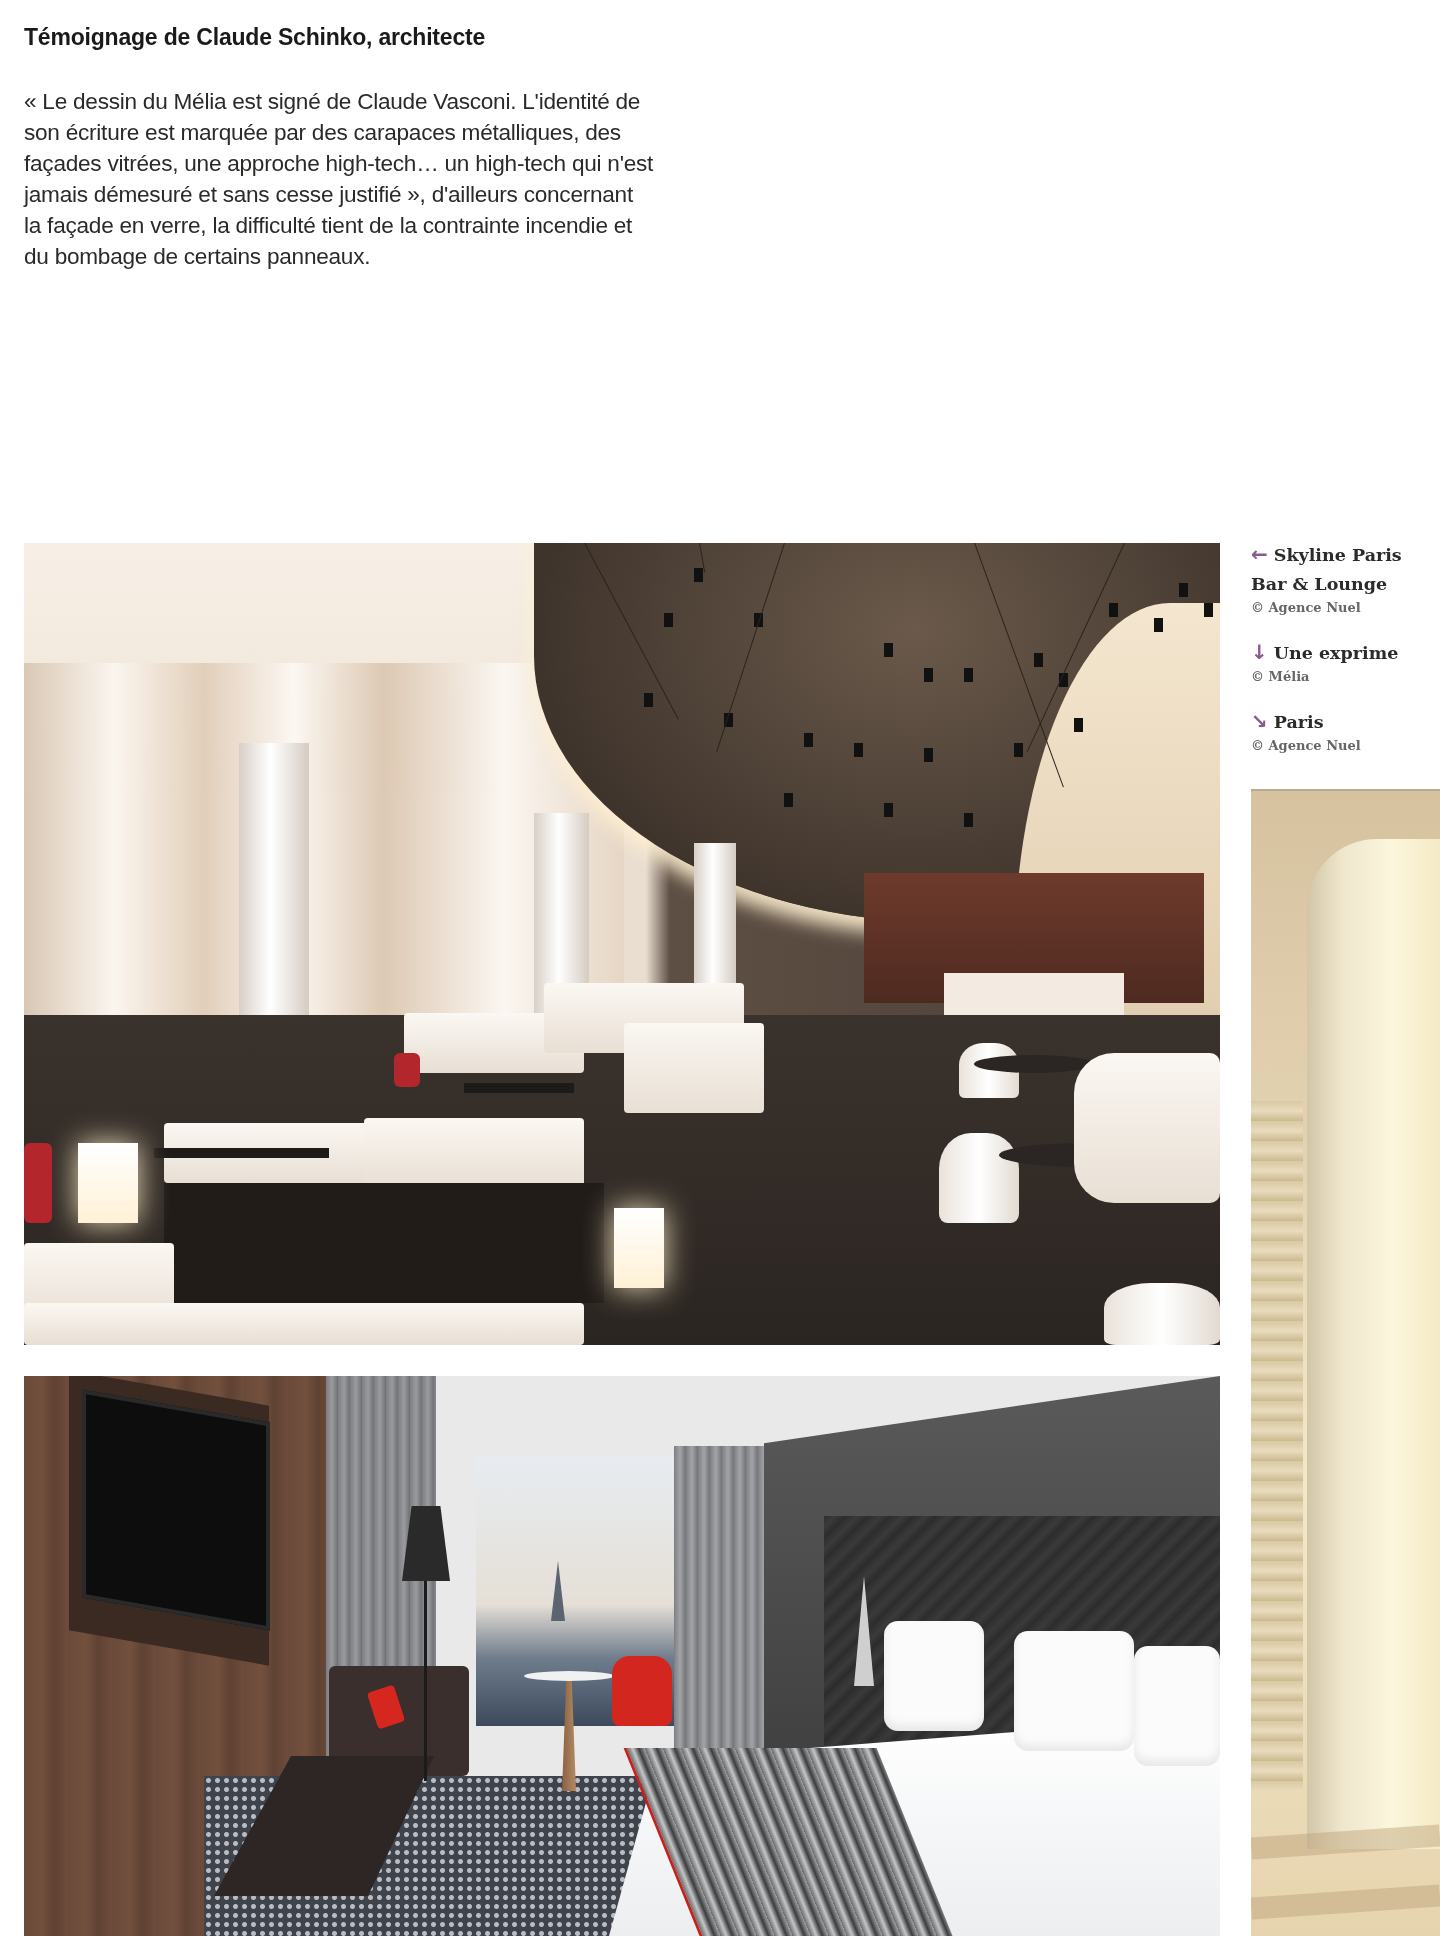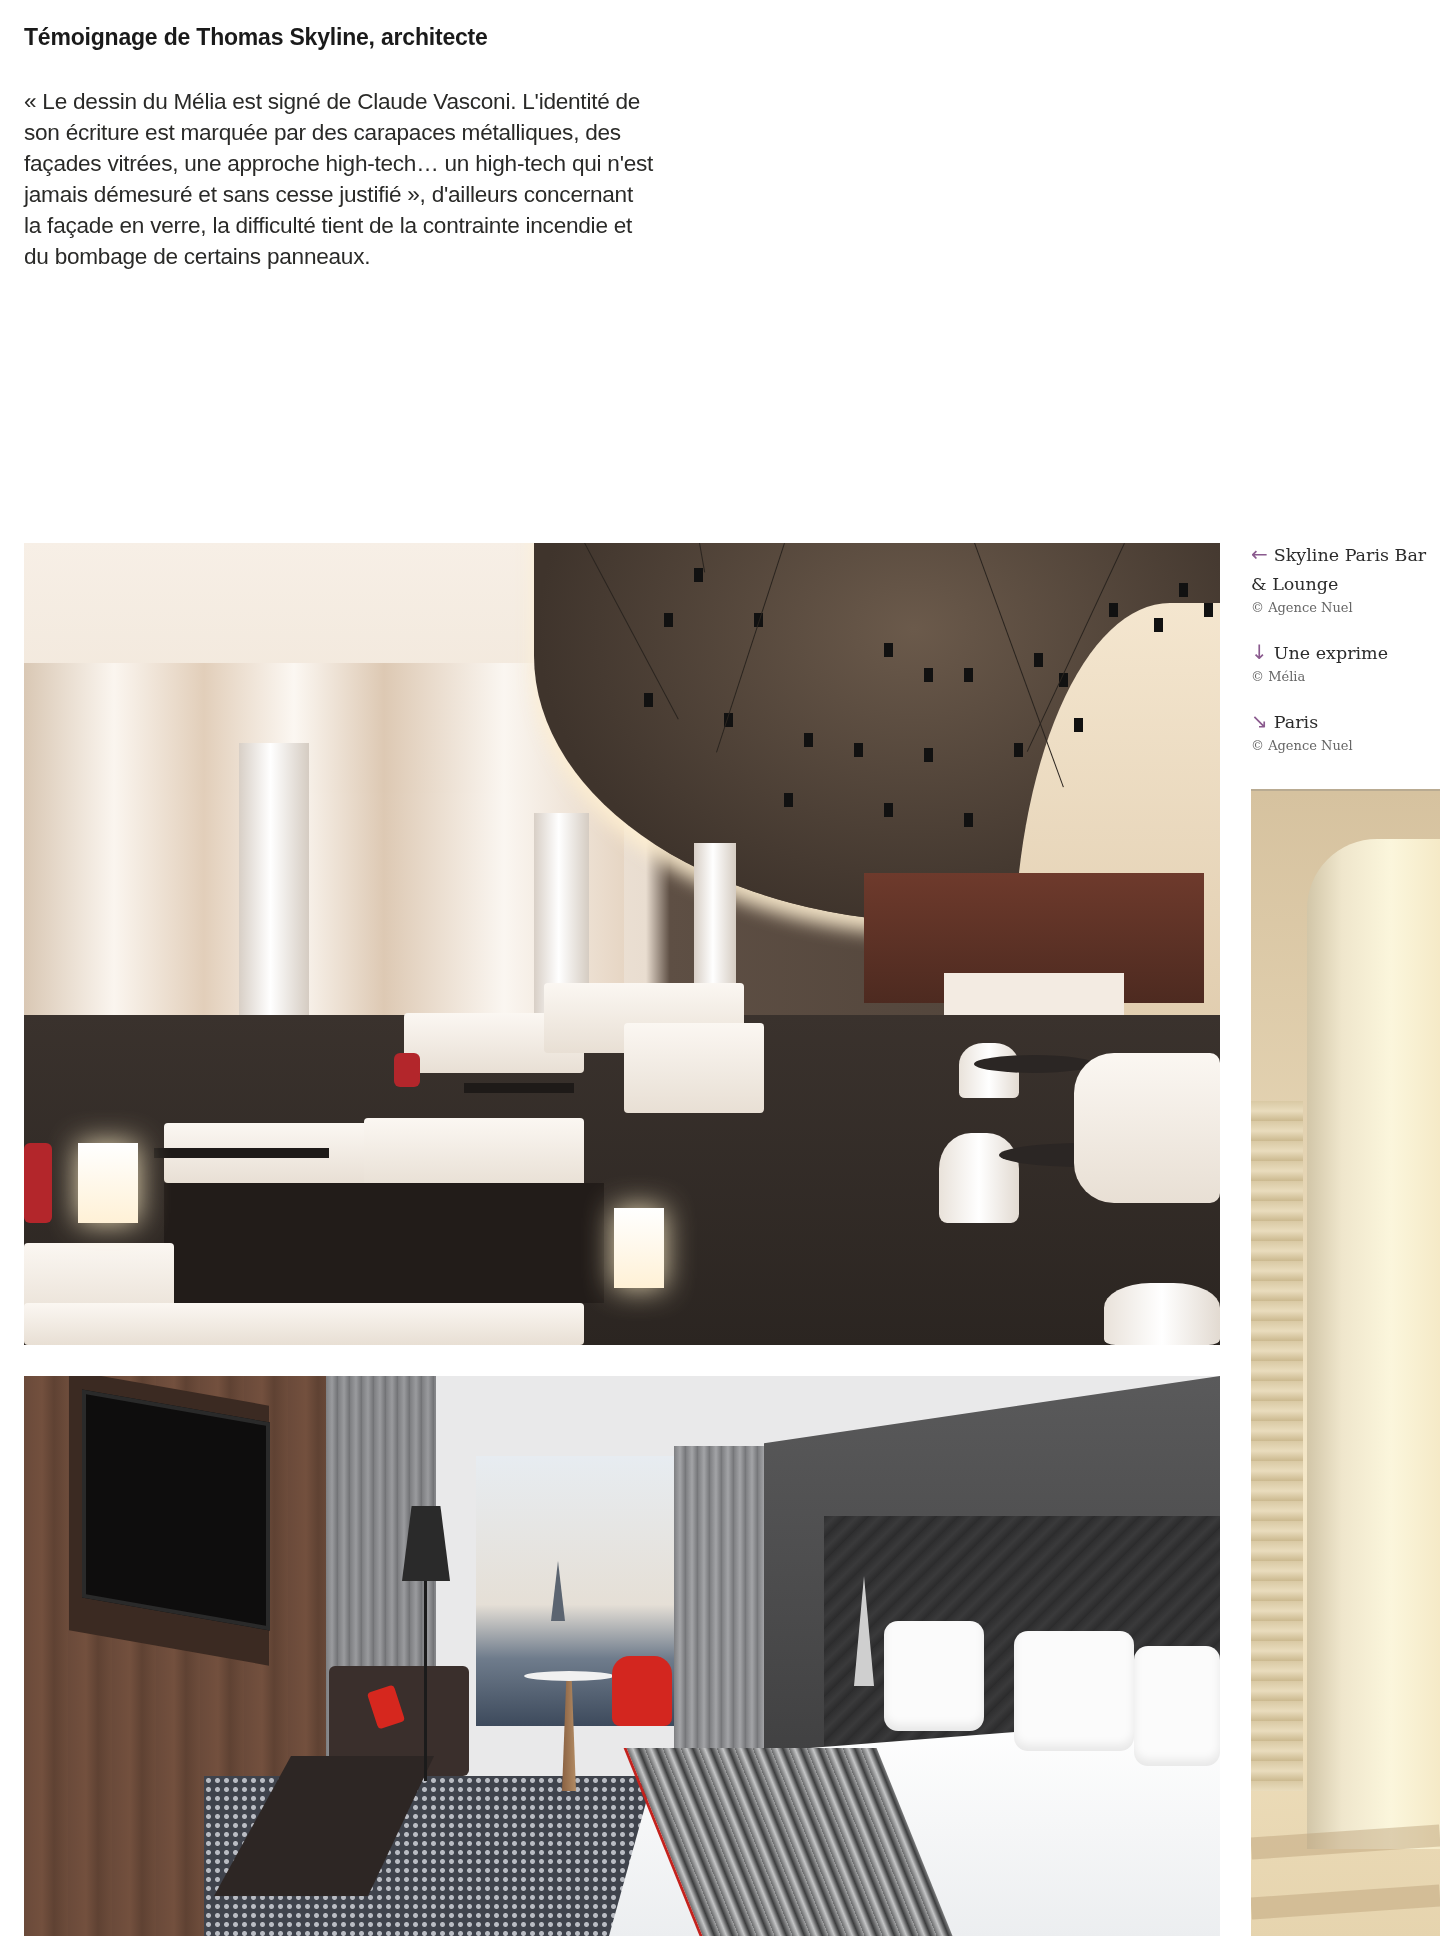--- a/index.html
+++ b/index.html
@@ -4,21 +4,21 @@
   <style>
     html, body { margin: 0; padding: 0; background: #ffffff; }
     body { width: 1440px; height: 1936px; position: relative; overflow: hidden; font-family: "Liberation Sans", sans-serif; color: #1d1d1b; }
 
     .heading { position: absolute; left: 24px; top: 24px; font-family: "Liberation Sans", sans-serif; font-weight: 700; font-size: 23px; letter-spacing: -0.2px; color: #1a1a1a; margin: 0; }
 
     .body-text { position: absolute; left: 24px; top: 86px; width: 630px; font-family: "Liberation Sans", sans-serif; font-size: 22.6px; line-height: 31px; color: #2a2a28; letter-spacing: -0.25px; }
     .body-text p { margin: 0; }
 
     .caption-col { position: absolute; left: 1251px; top: 540px; width: 189px; font-family: "DejaVu Serif", serif; }
-    .caption { margin-bottom: 22px; }
+    .caption { margin-bottom: 22px; font-weight: bold; }
     .caption .title { font-size: 17.5px; line-height: 29px; color: #2b2b2b; }
     .caption .arrow { color: #8a5a8e; font-family: "DejaVu Sans", sans-serif; font-size: 20px; margin-right: 6px; display: inline-block; }
     .caption .credit { font-size: 13px; line-height: 17px; color: #666; }
 
     
     .photo { position: absolute; overflow: hidden; }
     .photo-lounge { left: 24px; top: 543px; width: 1196px; height: 802px; background: linear-gradient(90deg, #efe3d6 0%, #f6ece2 35%, #e9ddd0 52%, #5e4f44 54%, #4a3e35 100%); }
     .lounge-ceiling-left { position:absolute; left:0; top:0; width:540px; height:250px; background: linear-gradient(180deg,#f7efe6,#efe4d6); }
     .lounge-dark-ceiling { position:absolute; left:510px; top:-40px; width:760px; height:420px; border-radius: 0 0 50% 60% / 0 0 60% 70%; background: radial-gradient(ellipse at 50% 30%, #6b5a4b, #3f342c 70%); box-shadow: 0 14px 18px rgba(255,240,210,0.9); }
     .lounge-light-band { position:absolute; left:990px; top:60px; width:260px; height:600px; border-radius: 60% 0 0 40%; background: linear-gradient(180deg,#f4e6cf,#d9c3a2); }
@@ -63,21 +63,21 @@
 
     
     .photo-lobby { left: 1251px; top: 789px; width: 189px; height: 1147px; background: linear-gradient(180deg,#d6c29f 0%, #e3d2b1 30%, #f4e7c8 60%, #e6d4ae 100%); border-top:2px solid #b9ab92; }
     .lobby-column { position:absolute; left:56px; top:48px; width:140px; height:1010px; border-radius: 70px 0 0 0; background: linear-gradient(90deg,#d2c6a8 0%, #efe6cc 25%, #fbf6dc 60%, #f4e8c4 100%); }
     .lobby-window { position:absolute; left:0; top:310px; width:52px; height:690px; background: repeating-linear-gradient(180deg,#d9c9a4 0,#e9dcbd 10px,#cbb98f 20px); }
     .lobby-stripe { position:absolute; left:0; width:189px; height:22px; background: rgba(186,160,120,0.45); transform: rotate(-4deg); }
   </style>
 </head>
 <body>
 
-<h1 class="heading">Témoignage de Thomas Skyline, architecte</h1>
+<h1 class="heading">Témoignage de Claude Schinko, architecte</h1>
 
 <div class="body-text">
   <p>« Le dessin du Mélia est signé de Claude Vasconi. L'identité de son écriture est marquée par des carapaces métalliques, des façades vitrées, une approche high-tech… un high-tech qui n'est jamais démesuré et sans cesse justifié », d'ailleurs concernant la façade en verre, la difficulté tient de la contrainte incendie et du bombage de certains panneaux.</p>
 </div>
 
 <div class="photo photo-lounge" title="Skyline Paris Bar &amp; Lounge">
   <div class="lounge-ceiling-left"></div>
   <div class="lounge-window"></div>
   <div class="lounge-dark-ceiling"></div>
   <div class="lounge-light-band"></div>

